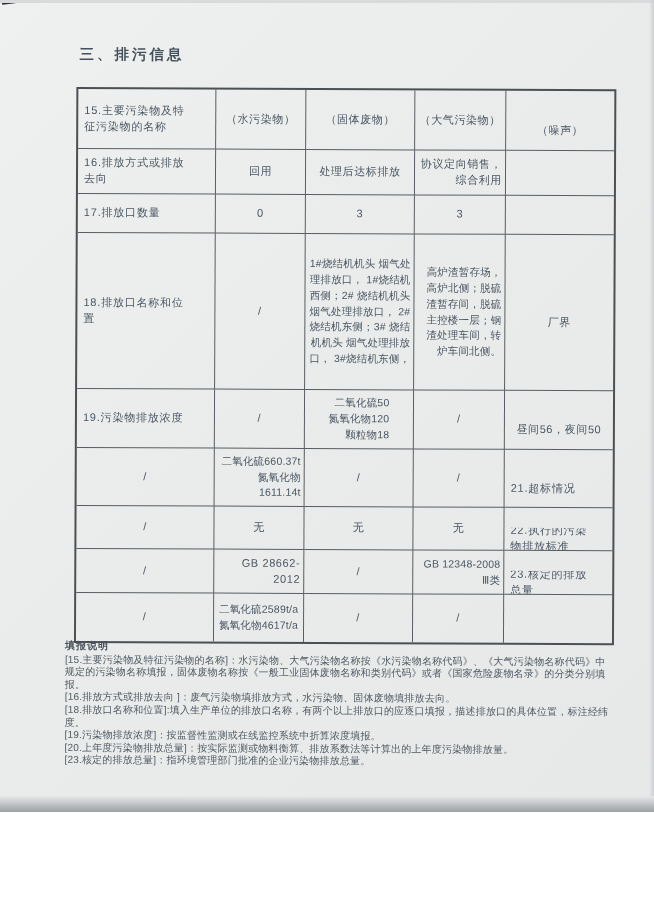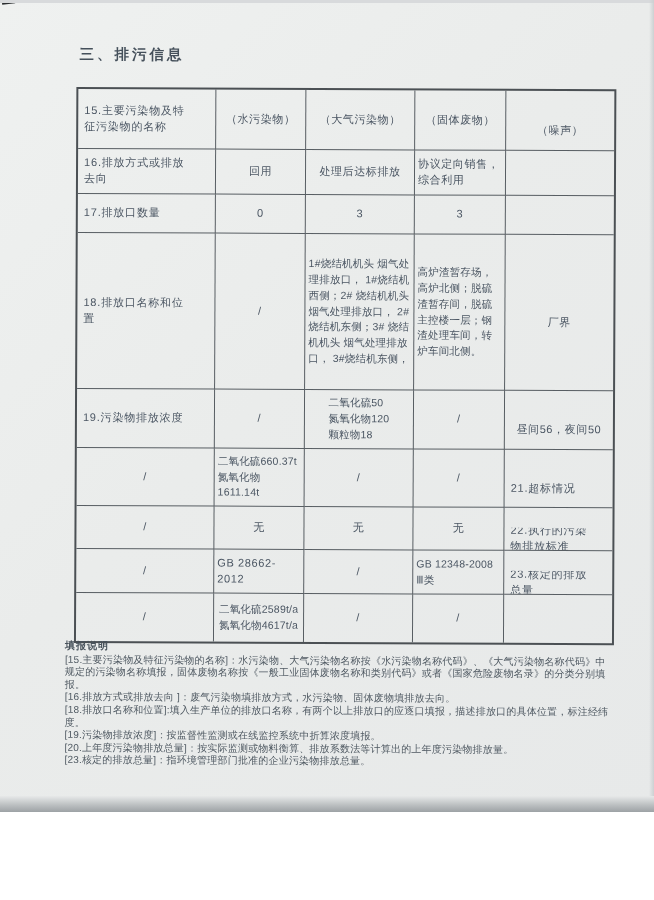--- a/index.html
+++ b/index.html
@@ -36,21 +36,21 @@
     grid-template-columns:138px 90px 109px 91px 108px;
     grid-template-rows:60px 45px 39px 156px 59px 58px 43px 44px 48px;
     border:2px solid #4b5054;
     box-sizing:content-box;
     background:transparent;
   }
   .grid>div{
     border-right:1px solid #585e63;
     border-bottom:1px solid #585e63;
     display:flex;align-items:center;justify-content:center;
-    text-align:left;
+    text-align:right;
     font-size:11px;line-height:1.45;letter-spacing:.6px;
     padding:2px 3px;box-sizing:border-box;
     white-space:pre-line;
     color:#4b5663;
     overflow:hidden;
   }
   .grid>div:nth-child(5n){border-right:none;margin-top:20px;}
   .grid>div:nth-child(n+41){border-bottom:none;}
   .grid>div.lbl{
     justify-content:flex-start;text-align:left;padding-left:6px;padding-right:20px;
@@ -76,22 +76,22 @@
 
 <div class="paper">
   <div class="content">
 
     <div class="section-title">三、排污信息</div>
 
     <div class="grid">
 
       <div class="lbl">15.主要污染物及特征污染物的名称</div>
       <div>（水污染物）</div>
+      <div>（固体废物）</div>
       <div>（大气污染物）</div>
-      <div>（固体废物）</div>
       <div>（噪声）</div>
 
       <div class="lbl">16.排放方式或排放去向</div>
       <div>回用</div>
       <div>处理后达标排放</div>
       <div>协议定向销售，综合利用</div>
       <div></div>
 
       <div class="lbl">17.排放口数量</div>
       <div>0</div>

